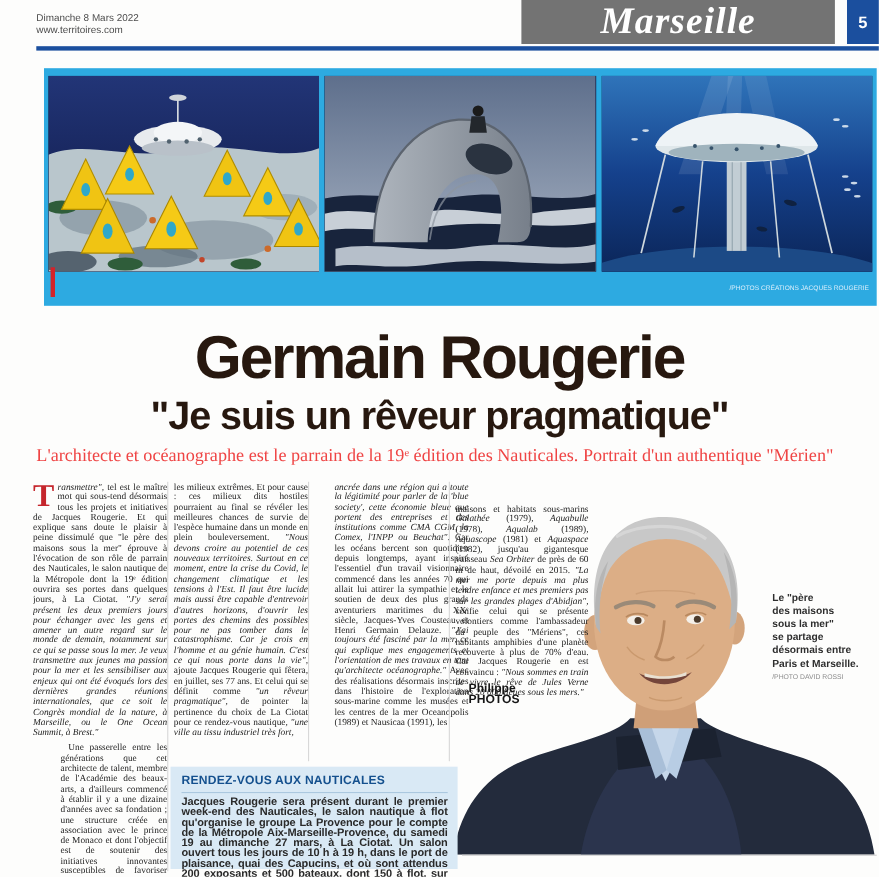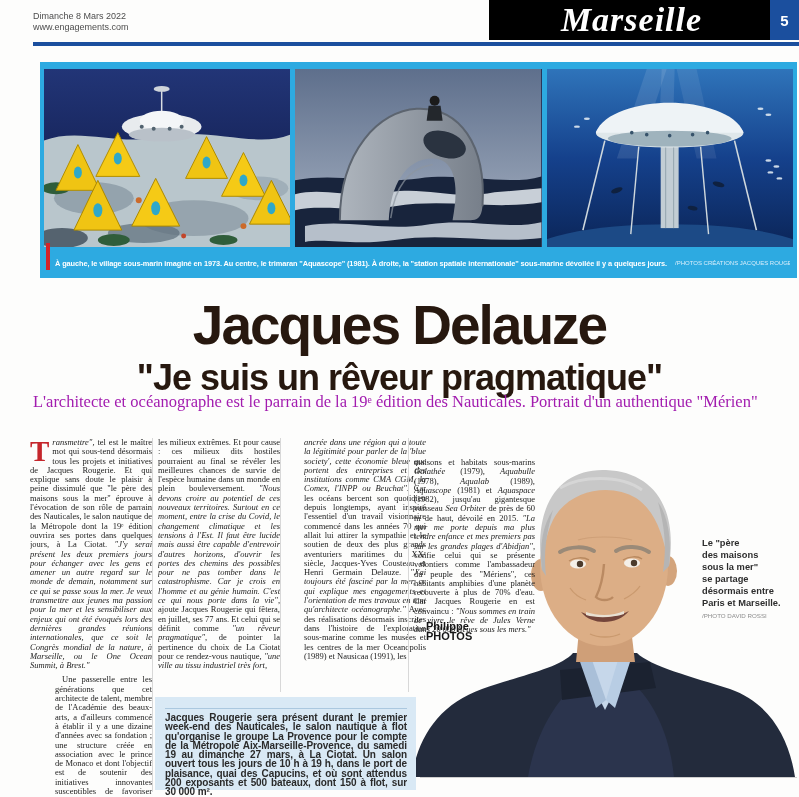--- a/index.html
+++ b/index.html
@@ -2,21 +2,21 @@
 <html lang="fr"><head>
 <meta charset="utf-8">
 <style>
   html,body{margin:0;padding:0;}
   body{
     width:799px;height:797px;position:relative;background:#fdfdfc;
     font-family:"Liberation Sans",sans-serif;overflow:hidden;color:#1c1c1c;
   }
   
   .date-block{position:absolute;left:33px;top:11px;font-size:9px;line-height:11px;color:#4d4d4d;}
-  .banner{position:absolute;left:489px;top:0;width:285px;height:40px;background:#000000;
+  .banner{position:absolute;left:474px;top:0;width:285px;height:40px;background:#737373;
     display:flex;align-items:center;justify-content:center;}
   .banner-title{font-family:"Liberation Serif",serif;font-style:italic;font-weight:bold;
     color:#fff;font-size:34px;letter-spacing:1px;}
   .page-num{position:absolute;left:770px;top:0;width:29px;height:40px;background:#1b4f9e;
     color:#fff;font-weight:bold;font-size:15px;display:flex;align-items:center;justify-content:center;}
   .header-rule{position:absolute;left:33px;top:42px;width:766px;height:4px;background:#1b4f9e;}
 
   
   .strip{position:absolute;left:40px;top:62px;width:757px;height:216px;background:#2daae1;}
   .strip-images{position:absolute;left:4px;top:7px;right:4px;height:178px;display:flex;gap:5px;}
@@ -26,22 +26,22 @@
   .strip-caption-row{position:absolute;left:15px;right:7px;bottom:3px;height:24px;
     display:flex;align-items:center;overflow:hidden;}
   .strip-caption{color:#fff;font-weight:bold;font-size:7.4px;white-space:nowrap;letter-spacing:-0.1px;}
   .strip-credit{margin-left:auto;color:#d9eefb;font-size:6px;white-space:nowrap;padding-left:8px;}
 
   
   .headline-title{position:absolute;left:0;top:296px;width:799px;text-align:center;
     color:#27180f;font-weight:bold;font-size:55px;line-height:58px;letter-spacing:-2px;}
   .headline-quote{position:absolute;left:0;top:357px;width:799px;text-align:center;
     color:#27180f;font-weight:bold;font-size:36px;line-height:42px;letter-spacing:-1px;}
-  .standfirst{position:absolute;left:33px;top:392px;width:760px;
-    font-family:"Liberation Serif",serif;font-size:16.5px;color:#a21caf;white-space:nowrap;overflow:hidden;}
+  .standfirst{position:absolute;left:33px;top:404px;width:760px;
+    font-family:"Liberation Serif",serif;font-size:16.5px;color:#ef4444;white-space:nowrap;overflow:hidden;}
 
   
   .col{position:absolute;top:438px;font-family:"Liberation Serif",serif;font-size:8.5px;
     line-height:9.3px;text-align:justify;color:#1b1b1b;overflow:hidden;}
   .col-1{left:30px;width:122px;height:356px;}
   .col-2{left:158px;width:122px;height:256px;}
   .col-3{left:286px;width:122px;height:256px;margin-left:18px;}
   .col-4{left:414px;width:121px;height:212px;margin-top:20px;}
   .sep{position:absolute;width:1px;background:#d8d8d8;top:438px;}
   .sep-1{left:152px;height:354px;}
@@ -69,21 +69,21 @@
     box-sizing:border-box;padding:7px 9px 0 10px;z-index:3;}
   .info-title{color:#14508e;font-weight:bold;font-size:11px;letter-spacing:0.2px;}
   .info-rule{height:1px;background:#abc8df;margin:4px 0 4px;}
   .info-body{font-size:10px;line-height:9.3px;text-align:justify;color:#2a2a2a;font-weight:bold;letter-spacing:-0.1px;}
 </style>
 </head>
 <body>
 
 <div class="date-block">
   <div>Dimanche 8 Mars 2022</div>
-  <div>www.engagements.com</div>
+  <div>www.territoires.com</div>
 </div>
 <div class="banner">
   <span class="banner-title">Marseille</span>
 </div>
 <div class="page-num">5</div>
 <div class="header-rule"></div>
 
 <div class="strip">
   <div class="strip-images">
 
@@ -207,26 +207,25 @@
           <ellipse cx="70" cy="122" rx="6" ry="2.5" transform="rotate(-20 70 122)"></ellipse>
           <ellipse cx="172" cy="116" rx="6" ry="2.5" transform="rotate(15 172 116)"></ellipse>
           <ellipse cx="146" cy="140" rx="5" ry="2.2" transform="rotate(10 146 140)"></ellipse>
         </g>
       </svg>
     </div>
   </div>
 
   <div class="red-accent"></div>
   <div class="strip-caption-row">
-    <span class="strip-caption">À gauche, le village sous-marin imaginé en 1973. Au centre, le trimaran "Aquascope" (1981). À droite, la "station spatiale internationale" sous-marine dévoilée il y a quelques jours.</span>
     <span class="strip-credit">/PHOTOS CRÉATIONS JACQUES ROUGERIE</span>
   </div>
 </div>
 
-<div class="headline-title">Jacques Delauze</div>
+<div class="headline-title">Germain Rougerie</div>
 <div class="headline-quote">"Je suis un rêveur pragmatique"</div>
 <div class="standfirst">L'architecte et océanographe est le parrain de la 19ᵉ édition des Nauticales. Portrait d'un authentique "Mérien"</div>
 
 <div class="portrait">
   <svg viewBox="0 0 387 329" width="387" height="329">
     <path d="M2,329 C8,288 30,256 72,241 C112,227 150,220 163,205 L227,205 C240,218 282,229 320,241 C360,255 379,290 385,329 Z" fill="#232b3c"></path>
     <path d="M118,329 C126,282 148,252 164,238 L226,238 C246,258 260,290 264,329 Z" fill="#2b344d"></path>
     <path d="M150,222 L240,214 L246,240 L152,252 Z" fill="#1b2230"></path>
     <path d="M168,208 L195,262 L222,208 Z" fill="#c6d7ea"></path>
     <path d="M168,208 L182,212 L196,252 L186,260 Z" fill="#a9bfd8"></path>
@@ -283,16 +282,17 @@
 
 <div class="col col-4">
   <p class="para"><span><span>maisons et habitats sous-marins </span><span class="it">Galathée</span><span> (1979), </span><span class="it">Aquabulle</span><span> (1978), </span><span class="it">Aqualab</span><span> (1989), </span><span class="it">Aquascope</span><span> (1981) et </span><span class="it">Aquaspace</span><span> (1982), jusqu'au gigantesque vaisseau </span><span class="it">Sea Orbiter</span><span> de près de 60 m de haut, dévoilé en 2015. </span><span class="it">"La mer me porte depuis ma plus tendre enfance et mes premiers pas sur les grandes plages d'Abidjan"</span><span>, confie celui qui se présente volontiers comme l'ambassadeur du peuple des "Mériens", ces habitants amphibies d'une planète recouverte à plus de 70% d'eau. Car Jacques Rougerie en est convaincu : </span><span class="it">"Nous sommes en train de vivre le rêve de Jules Verne dans 20 000 lieues sous les mers."</span></span></p>
 </div>
 <div class="byline">
   <div>Philippe</div>
   <div>PHOTOS</div>
 </div>
 
 <div class="info-box">
+  <div class="info-title">RENDEZ-VOUS AUX NAUTICALES</div>
   <div class="info-rule"></div>
   <div class="info-body">Jacques Rougerie sera présent durant le premier week-end des Nauticales, le salon nautique à flot qu'organise le groupe La Provence pour le compte de la Métropole Aix-Marseille-Provence, du samedi 19 au dimanche 27 mars, à La Ciotat. Un salon ouvert tous les jours de 10 h à 19 h, dans le port de plaisance, quai des Capucins, et où sont attendus 200 exposants et 500 bateaux, dont 150 à flot, sur 30 000 m².</div>
 
 </div>
 
 </body></html>

